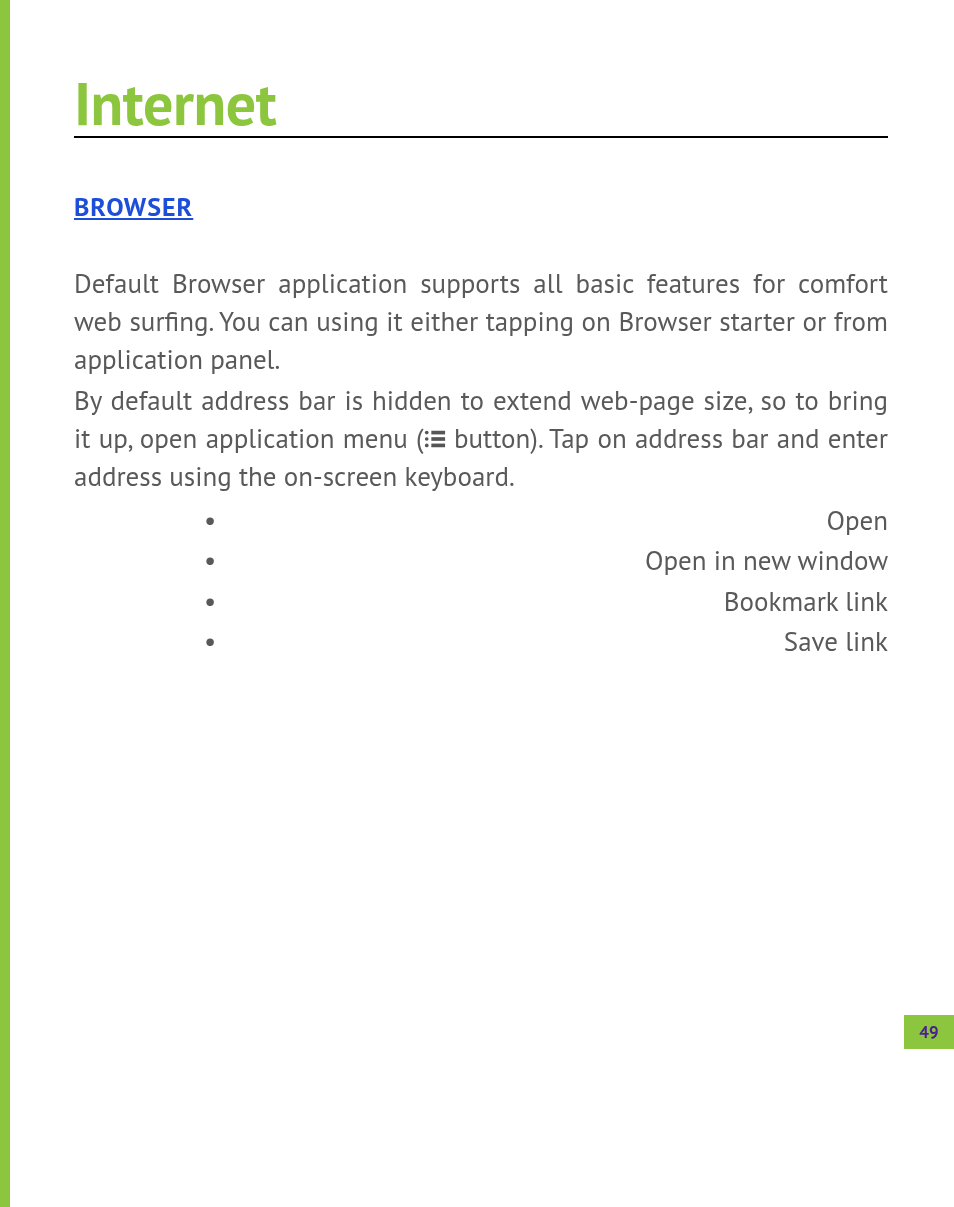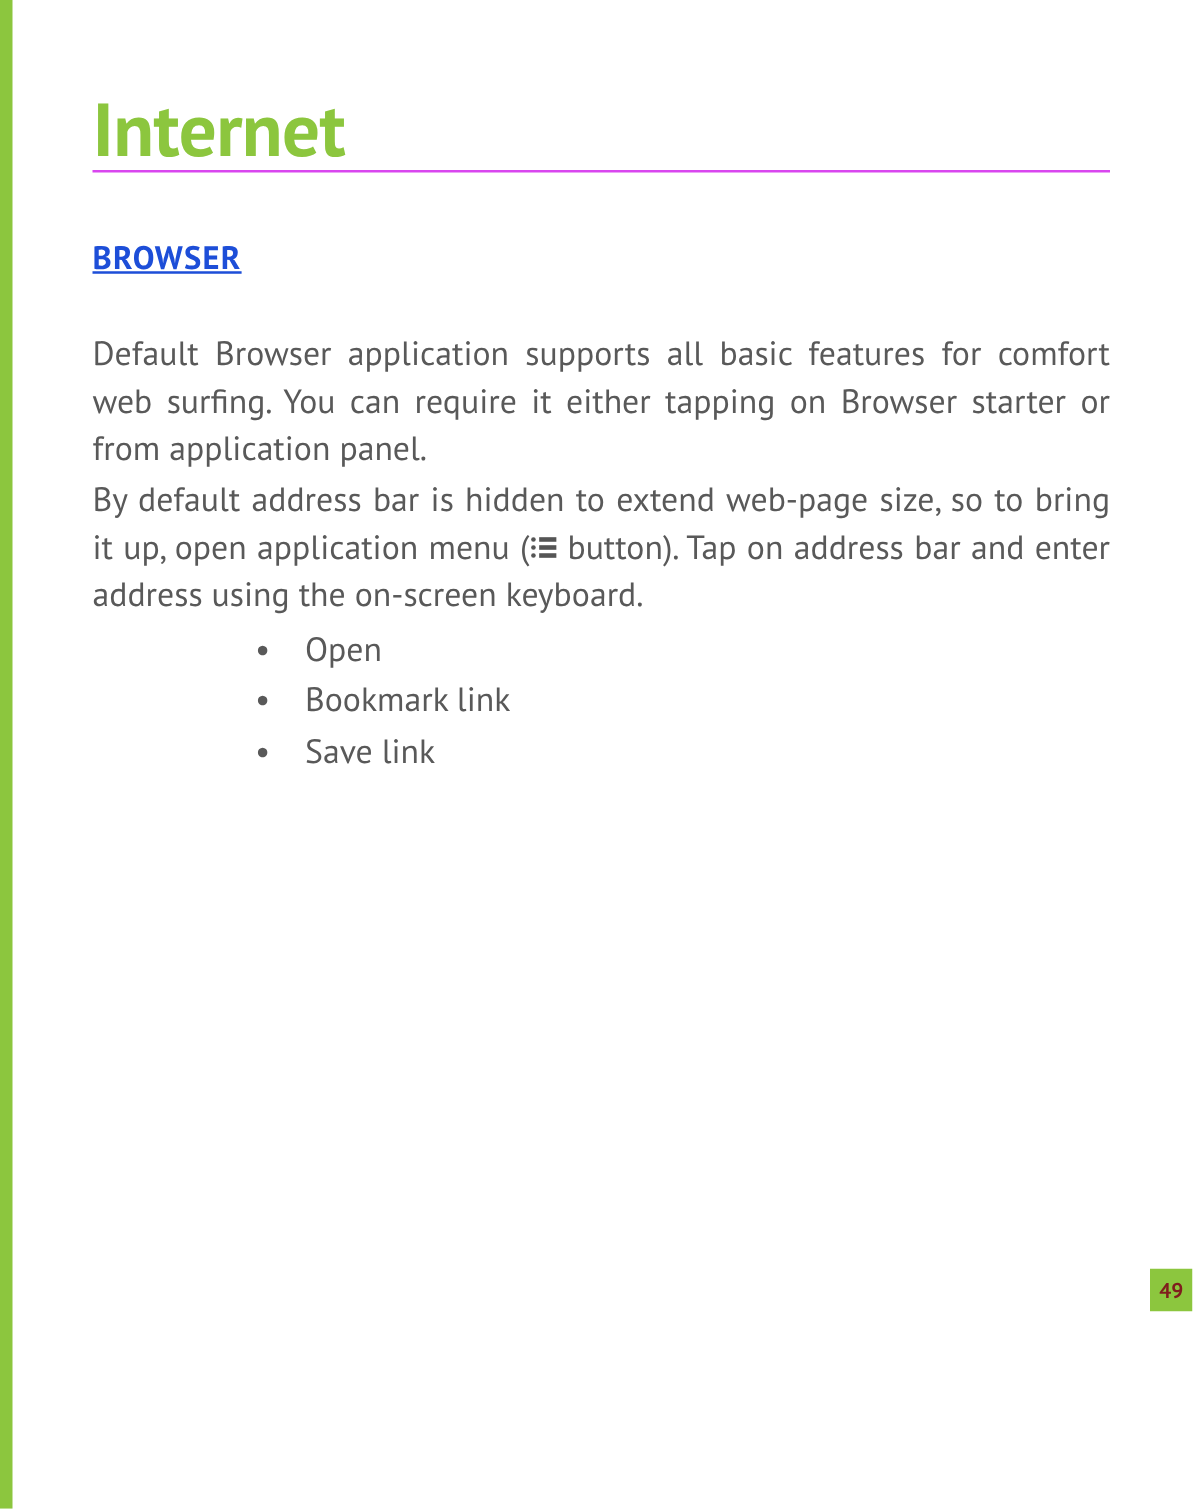--- a/index.html
+++ b/index.html
@@ -22,21 +22,21 @@
     background: #8cc63e;
   }
   .page {
     padding: 70px 66px 0 74px;
   }
   h1.chapter-title {
     margin: 0 0 0 0;
     font-size: 60px;
     font-weight: 700;
     color: #8cc63e;
-    border-bottom: 2px solid #d946ef;
+    border-bottom: 2px solid #000000;
     padding-bottom: 0px;
     line-height: 1.1;
     letter-spacing: -0.5px;
   }
   p.intro {
     margin: 42px 0 0 0;
     font-size: 27px;
     line-height: 1.4;
     text-align: justify;
     color: #595959;
@@ -73,20 +73,21 @@
     margin: 32px 0 0 0;
     font-size: 27px;
     line-height: 1.4;
     text-align: justify;
     color: #595959;
   }
   ul.options {
     margin: 4px 0 0 0;
     padding: 0 0 0 130px;
     list-style: none;
+    text-align: right;
   }
   ul.options li {
     position: relative;
     font-size: 27px;
     line-height: 1.5;
     color: #595959;
     padding-left: 40px;
   }
   ul.options li::before {
     content: "•";
@@ -97,60 +98,61 @@
   .menu-icon {
     display: inline-block;
     vertical-align: -2px;
     width: 22px;
     height: 22px;
   }
   .page-number {
     position: absolute;
     right: 0;
     top: 1015px;
-    width: 34px;
+    width: 50px;
     height: 34px;
     background: #8cc63e;
-    color: #7f1d1d;
+    color: #4c1d95;
     font-size: 17px;
     font-weight: 700;
     text-align: center;
     line-height: 34px;
   }
 </style>
 </head>
 <body>
 
 <div class="green-bar"></div>
 
 <div class="page">
 
   <h1 class="chapter-title">Internet</h1>
 
 
   <h2 class="section">BROWSER</h2>
 
-  <p class="body">Default Browser application supports all basic features for comfort web surfing. You can require it either tapping on Browser starter or from application panel.</p>
+  <p class="body">Default Browser application supports all basic features for comfort web surfing. You can using it either tapping on Browser starter or from application panel.</p>
 
 
   <p class="body-tight">
     <span>By default address bar is hidden to extend web-page size, so to bring it up, open application menu (</span><span class="menu-icon"><svg viewBox="0 0 24 24" width="22" height="22">
           <g fill="#555">
             <circle cx="3" cy="5" r="2"></circle>
             <circle cx="3" cy="12" r="2"></circle>
             <circle cx="3" cy="19" r="2"></circle>
             <rect x="8" y="3" width="15" height="4"></rect>
             <rect x="8" y="10" width="15" height="4"></rect>
             <rect x="8" y="17" width="15" height="4"></rect>
           </g>
         </svg></span><span> button). Tap on address bar and enter address using the on-screen keyboard.</span>
   </p>
 
 
   <ul class="options">
     <li>Open</li>
+    <li>Open in new window</li>
     <li>Bookmark link</li>
     <li>Save link</li>
   </ul>
 
 </div>
 
 <div class="page-number">49</div>
 
 </body></html>

